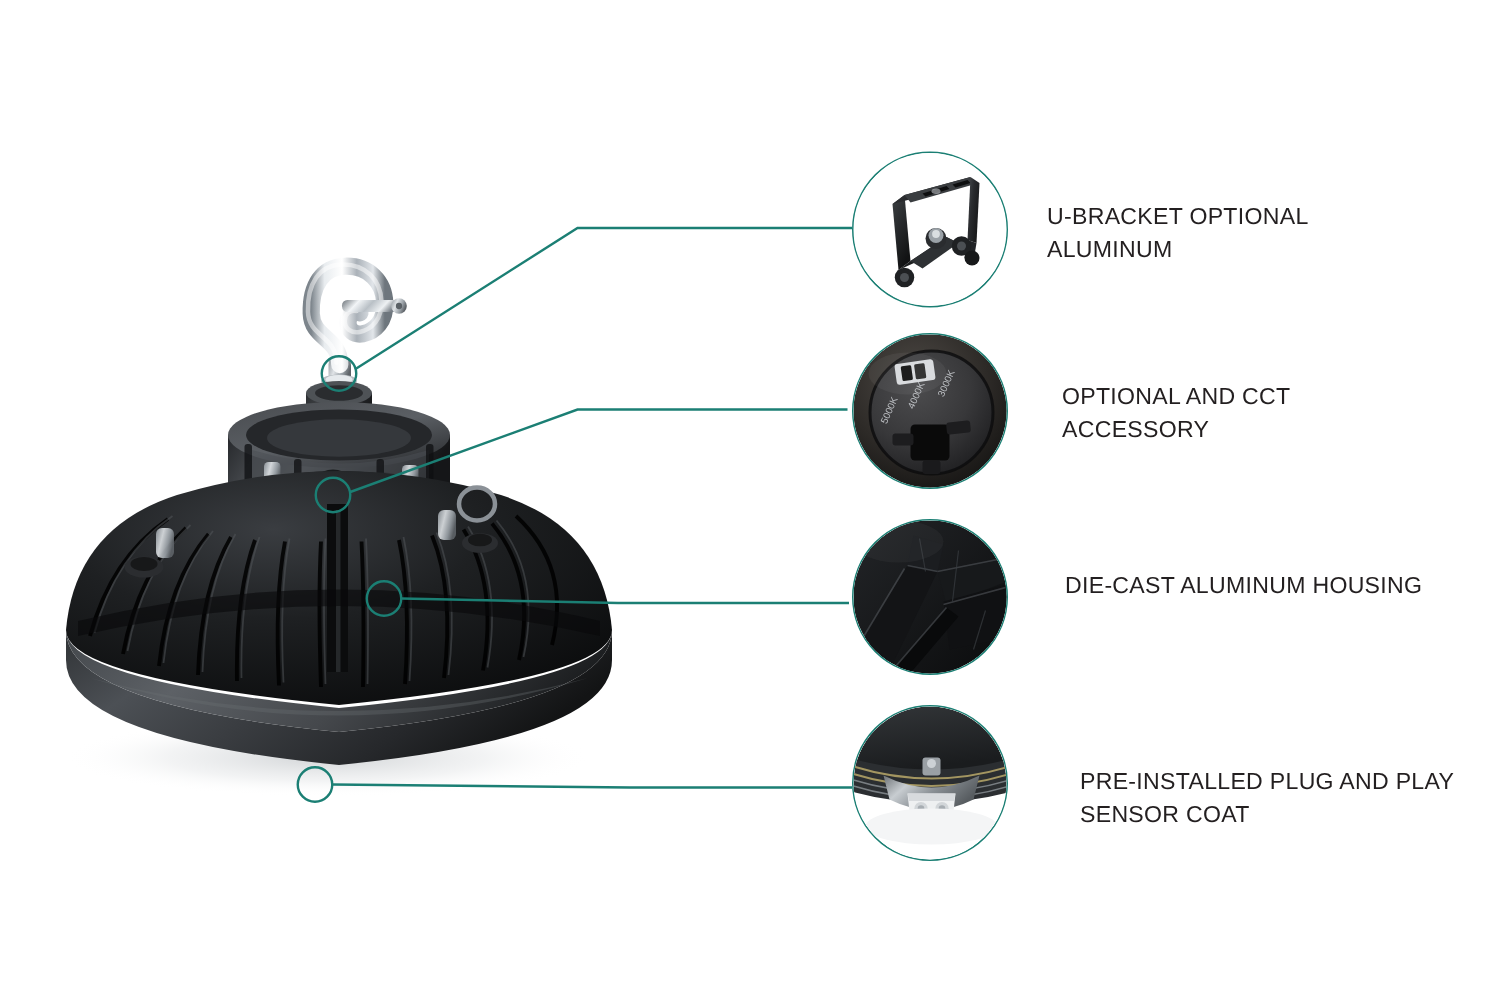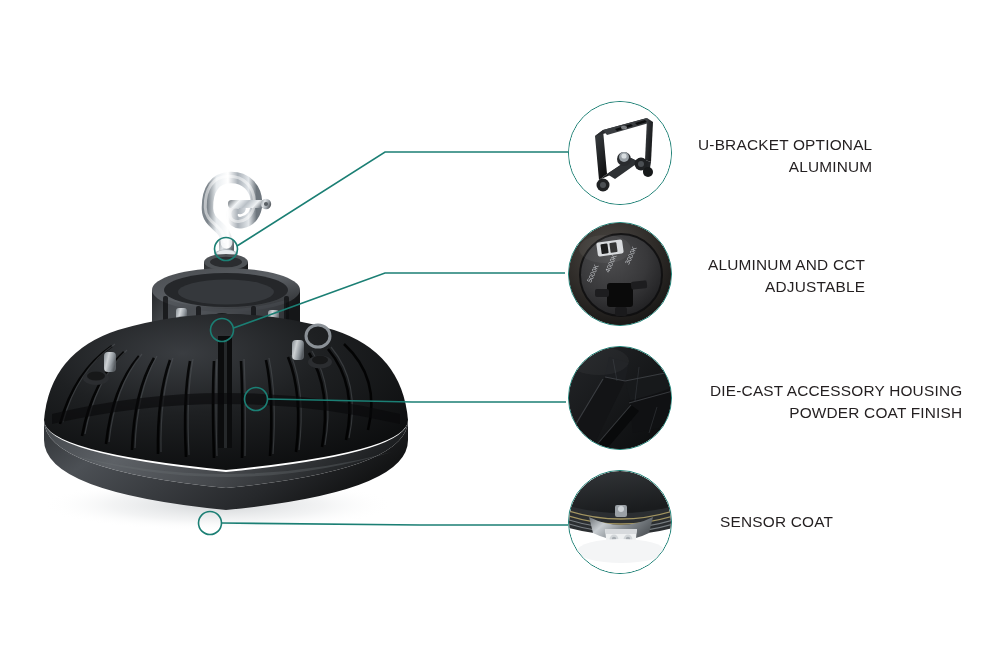--- a/index.html
+++ b/index.html
@@ -30,21 +30,21 @@
   
   .callout-text {
     position: absolute;
     color: #231f20;
     font-size: 15.4px;
     line-height: 22px;
     letter-spacing: 0.2px;
     white-space: nowrap;
     font-weight: 400;
   }
-  .callout-text .line { display: block; text-align: right; }
+  .callout-text .line { display: block; }
 
   
   .thumb {
     position: absolute;
     width: 104px;
     height: 104px;
     border-radius: 50%;
     border: 1.6px solid #1b7f74;
     overflow: hidden;
     background: #ffffff;
@@ -454,26 +454,26 @@
       </svg>
     </div>
   </div>
 
   <div class="callout-text" style="left:698px; top:134px;">
     <span class="line">U-BRACKET OPTIONAL</span>
     <span class="line">ALUMINUM</span>
   </div>
 
   <div class="callout-text" style="left:708px; top:254px;">
-    <span class="line">ALUMINUM AND CCT</span>
-    <span class="line">ADJUSTABLE</span>
+    <span class="line">OPTIONAL AND CCT</span>
+    <span class="line">ACCESSORY</span>
   </div>
 
   <div class="callout-text" style="left:710px; top:380px;">
-    <span class="line">DIE-CAST ACCESSORY HOUSING</span>
-    <span class="line">POWDER COAT FINISH</span>
+    <span class="line">DIE-CAST ALUMINUM HOUSING</span>
   </div>
 
   <div class="callout-text" style="left:720px; top:511px;">
+    <span class="line">PRE-INSTALLED PLUG AND PLAY</span>
     <span class="line">SENSOR COAT</span>
   </div>
 
 </div>
 
 </body></html>

